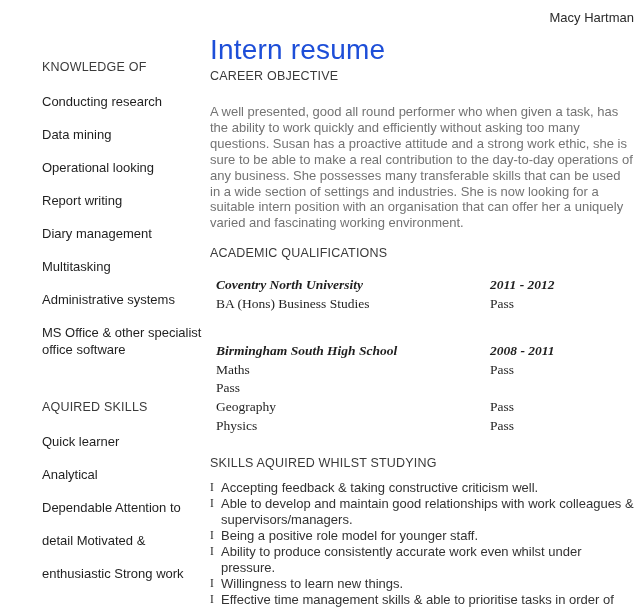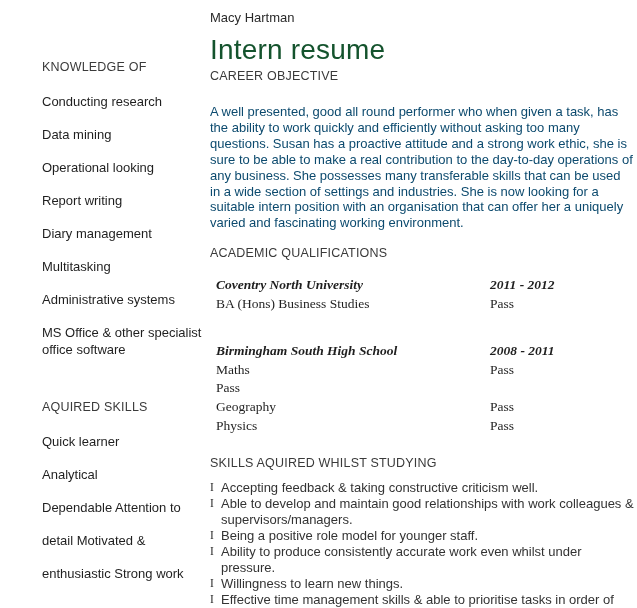--- a/index.html
+++ b/index.html
@@ -47,38 +47,39 @@
   .main {
     position: absolute;
     left: 210px;
     top: 0;
     width: 424px;
   }
   .person-name {
     margin-top: 10px;
     font-size: 13px;
     color: #2a2a2a;
+    text-align: right;
   }
   .doc-title {
     margin: 9px 0 3px 0;
     font-size: 28px;
     font-weight: 400;
-    color: #14532d;
+    color: #1d4ed8;
     letter-spacing: 0.2px;
   }
   .section-heading {
     font-size: 12.5px;
     color: #3a3a3a;
     letter-spacing: 0.2px;
   }
   .objective-text {
     margin: 21px 0 0 0;
     font-size: 13px;
     line-height: 15.9px;
-    color: #0c4a6e;
+    color: #737373;
   }
   .academic-heading {
     margin-top: 15px;
   }
   .edu {
     font-family: "Liberation Serif", serif;
     font-size: 13.5px;
     color: #1f1f1f;
     margin-top: 15px;
     padding-left: 6px;

